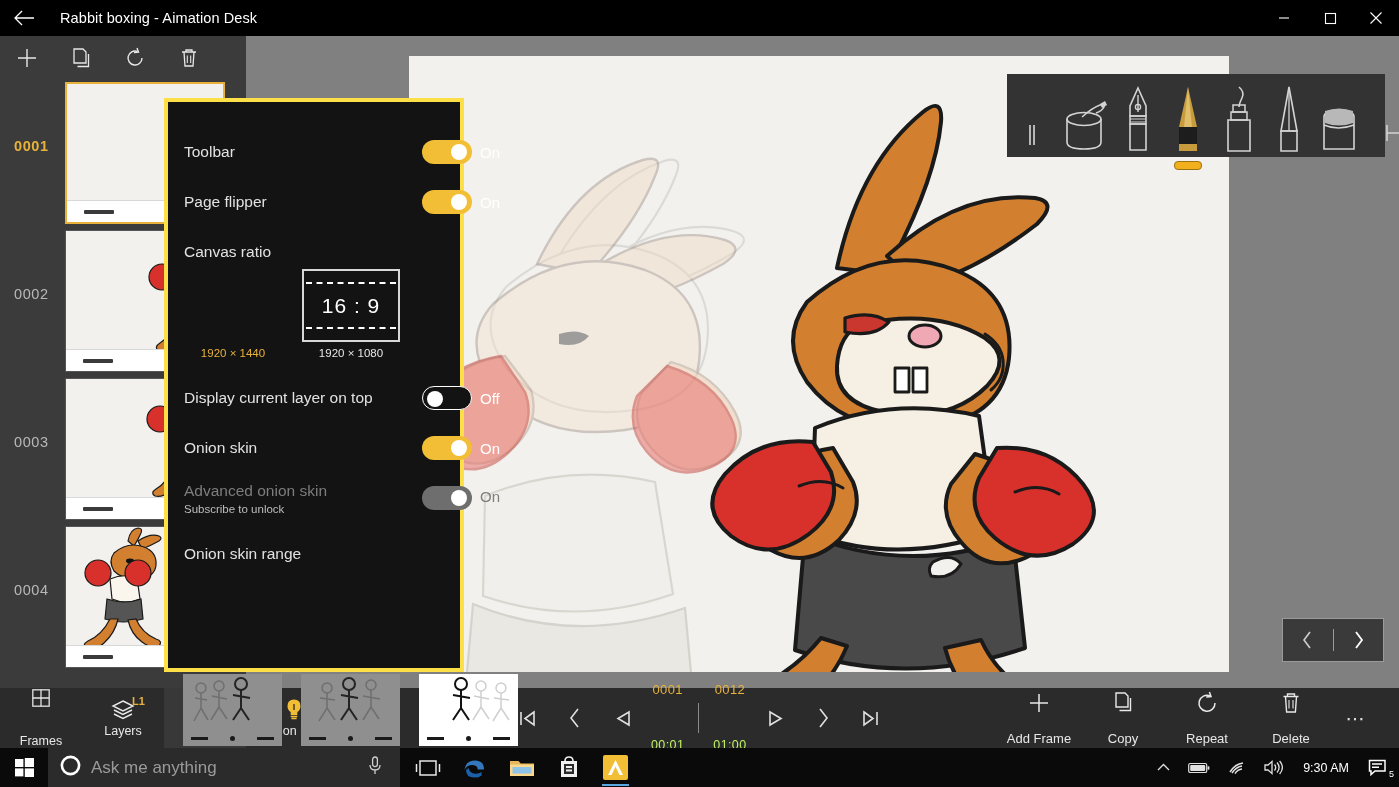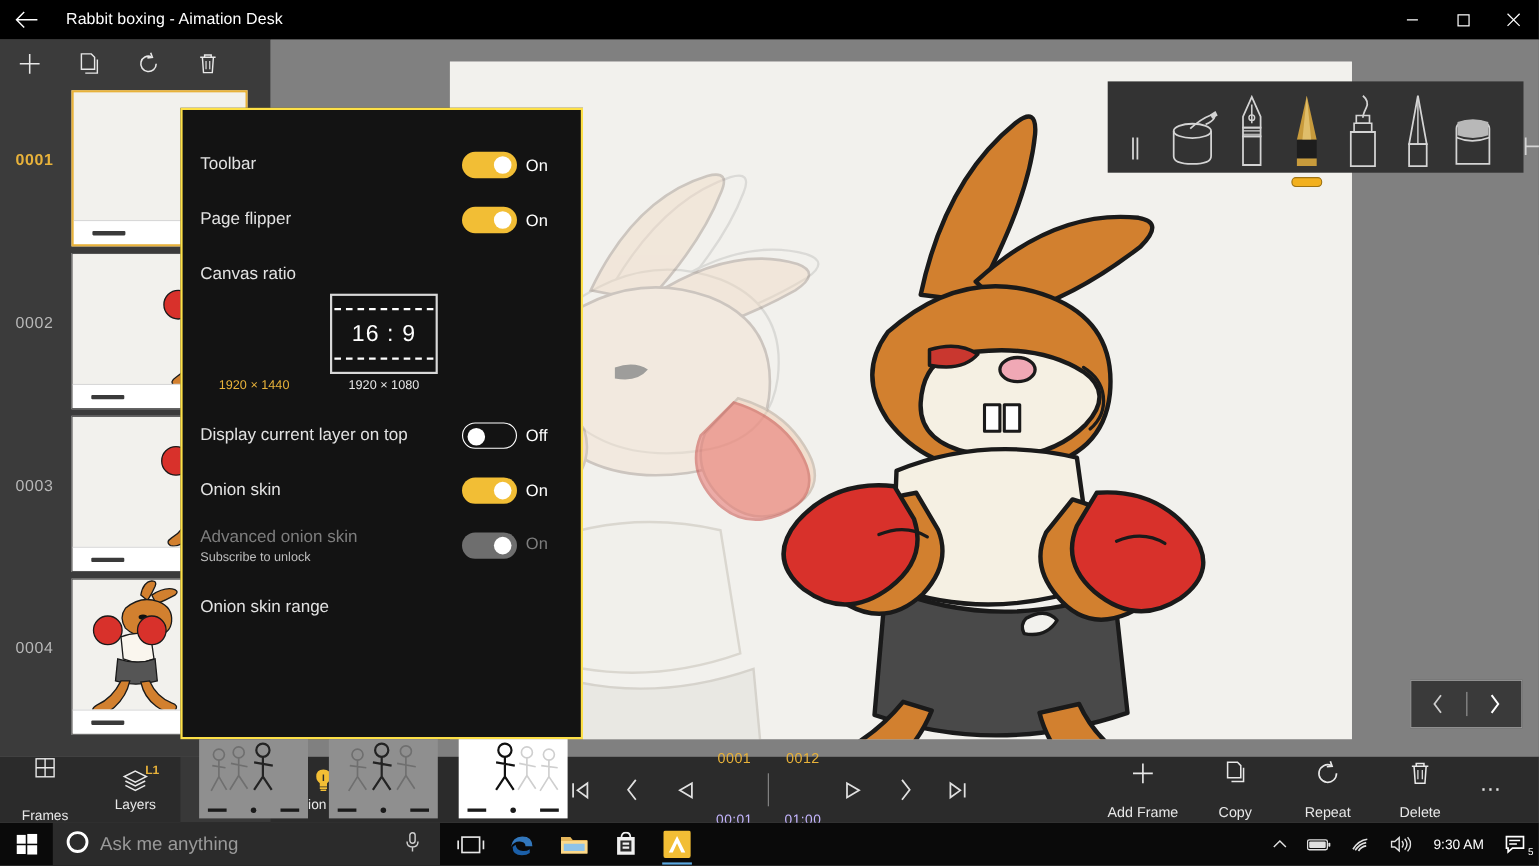--- a/index.html
+++ b/index.html
@@ -89,22 +89,22 @@
   
   .pageflip {
     position: absolute; left: 1036px; top: 582px; width: 102px; height: 44px;
     background: #3a3a3a; border: 1px solid #9a9a9a; display: flex; align-items: center;
   }
   .pf-btn { flex: 1; height: 100%; display: flex; align-items: center; justify-content: center; }
   .pf-sep { width: 1px; height: 22px; background: #9a9a9a; }
 
   
   .settings-panel {
-    position: absolute; left: 164px; top: 98px; width: 366px; height: 574px;
-    background: #131313; border: 2px solid #fde047;
+    position: absolute; left: 164px; top: 98px; width: 300px; height: 574px;
+    background: #131313; border: 4px solid #fde047;
     z-index: 40;
   }
   .sp-row {
     position: absolute; left: 0; width: 368px; display: flex; align-items: center;
   }
   .sp-label { position: absolute; left: 16px; font-size: 15.5px; color: #e2e2e2; }
   .sp-sublabel { position: absolute; left: 16px; font-size: 11.5px; color: #bdbdbd; }
   .sp-dim { color: #7d7d7d !important; }
   .toggle {
     position: absolute; left: 254px; width: 50px; height: 24px; border-radius: 12px;
@@ -155,21 +155,21 @@
     display: flex; flex-direction: column; align-items: center; justify-content: center;
   }
   .ab-item.active { background: #383838; }
   .ab-label { font-size: 12.5px; color: #e8e8e8; margin-top: 4px; }
   .ab-badge { position: absolute; font-size: 11px; color: #E8B23A; font-weight: bold; }
 
   .ab-ctr { position: absolute; top: 0; height: 60px; display: flex; align-items: center; }
   .ctr-btn { width: 48px; height: 60px; display: flex; align-items: center; justify-content: center; }
   .ctr-num { display: flex; flex-direction: column; align-items: center; line-height: 1.25; }
   .ctr-num .big { font-size: 13px; color: #E8B23A; letter-spacing: .4px; }
-  .ctr-num .sml { font-size: 12.5px; color: #c4b5fd; letter-spacing: .4px; margin-top: 40px; }
+  .ctr-num .sml { font-size: 12.5px; color: #bef264; letter-spacing: .4px; margin-top: 40px; }
   .ctr-div { width: 1px; height: 30px; background: #8a8a8a; margin: 0 14px; }
 
   .ab-right { position: absolute; top: 0; height: 60px; display: flex; align-items: center; }
   .abr-item {
     width: 84px; height: 60px; display: flex; flex-direction: column;
     align-items: center; justify-content: center;
   }
   .abr-label { font-size: 13px; color: #e8e8e8; margin-top: 16px; text-align: right; }
 
   

